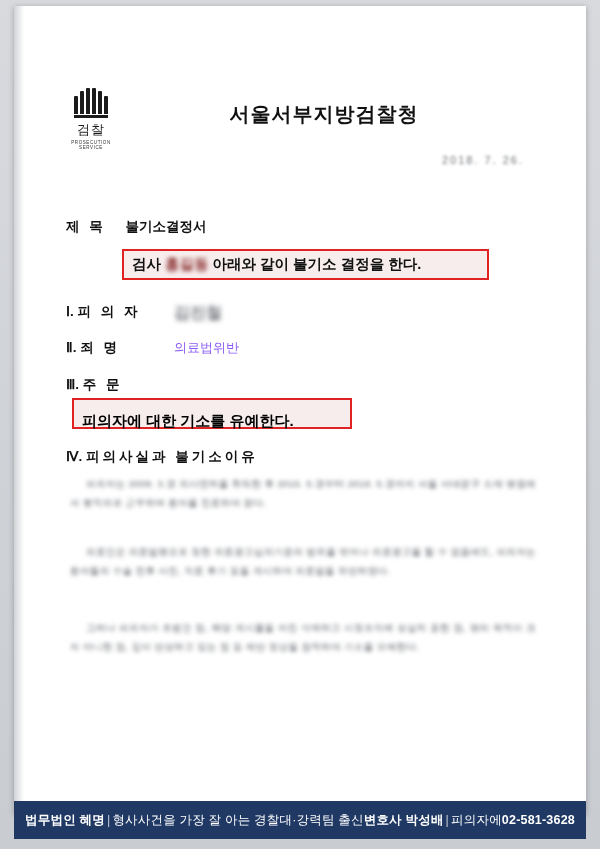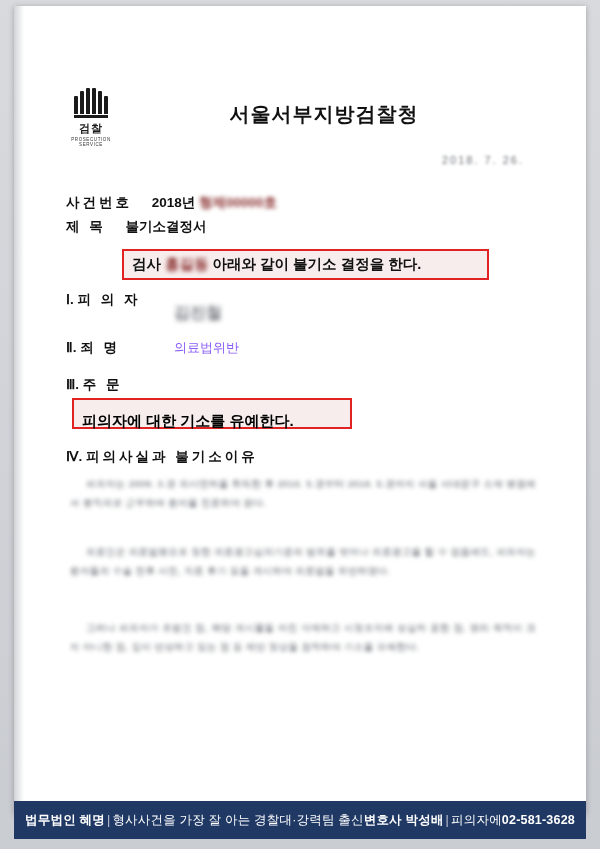--- a/index.html
+++ b/index.html
@@ -72,22 +72,22 @@
   .emblem .bars i:nth-child(4) { height: 26px; }
   .emblem .bars i:nth-child(5) { height: 23px; }
   .emblem .bars i:nth-child(6) { height: 18px; }
   .emblem .base {
     width: 34px;
     height: 3px;
     background: #1b1b1b;
     margin: 1px auto 3px auto;
   }
   .emblem .kor {
-    font-size: 11px;
-    font-weight: bold;
+    font-size: 13px;
+    font-weight: normal;
     color: #1b1b1b;
     letter-spacing: 1px;
   }
   .emblem .eng {
     font-size: 4.5px;
     color: #333;
     letter-spacing: 0.6px;
     margin-top: 1px;
   }
 
@@ -161,21 +161,21 @@
   #decision-text {
     position: absolute;
     left: 118px;
     top: 249px;
     font-size: 14.5px;
     font-weight: bold;
     color: #111;
     white-space: nowrap;
   }
 
-  #sec1 { left: 52px; top: 285px; }
+  #sec1 { left: 52px; top: 297px; }
   #sec2 { left: 52px; top: 333px; }
   #sec3 { left: 52px; top: 370px; }
   #sec4 { left: 52px; top: 442px; }
 
   #susp-val {
     position: absolute;
     left: 160px;
     top: 297px;
   }
   #crime-val {
@@ -264,25 +264,20 @@
       </div>
       <div class="base"></div>
       <div class="kor">검찰</div>
       <div class="eng">PROSECUTION SERVICE</div>
     </div>
 
     <div class="doc-title">서울서부지방검찰청</div>
 
     <div class="date-line">2018. 7. 26.</div>
 
-    <div class="field" id="case-no">
-      <span class="label">사건번호</span>
-      <span class="value">2018년</span>
-      <span class="redact">형제00000호</span>
-    </div>
 
     <div class="field" id="subject">
       <span class="label">제  목</span>
       <span class="value">불기소결정서</span>
     </div>
 
     <div class="hl-box" id="decision-box"></div>
     <div id="decision-text">
       <span>검사</span>
       <span class="redact">홍길동</span>

